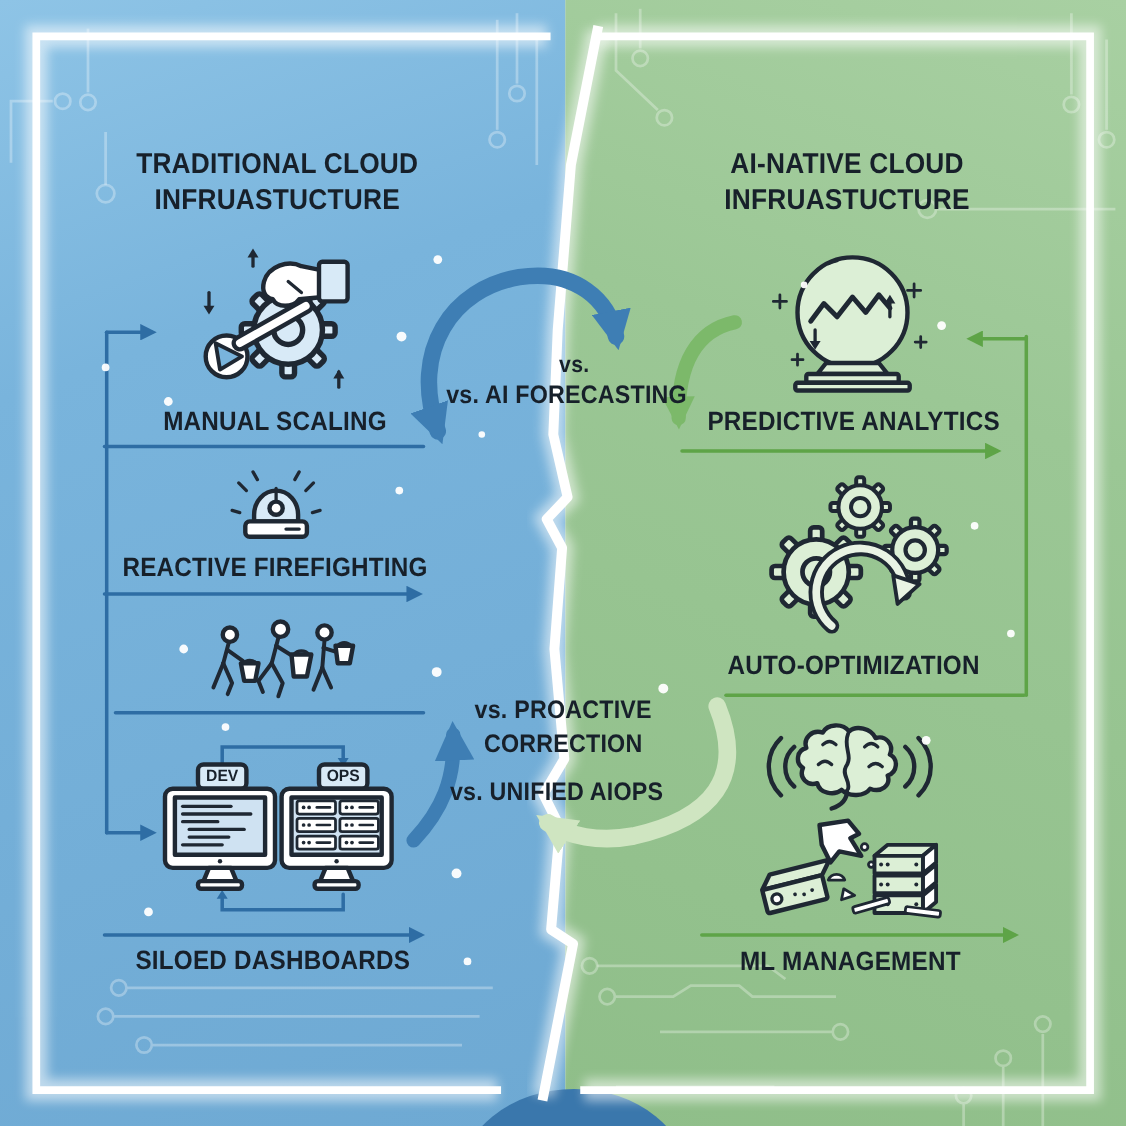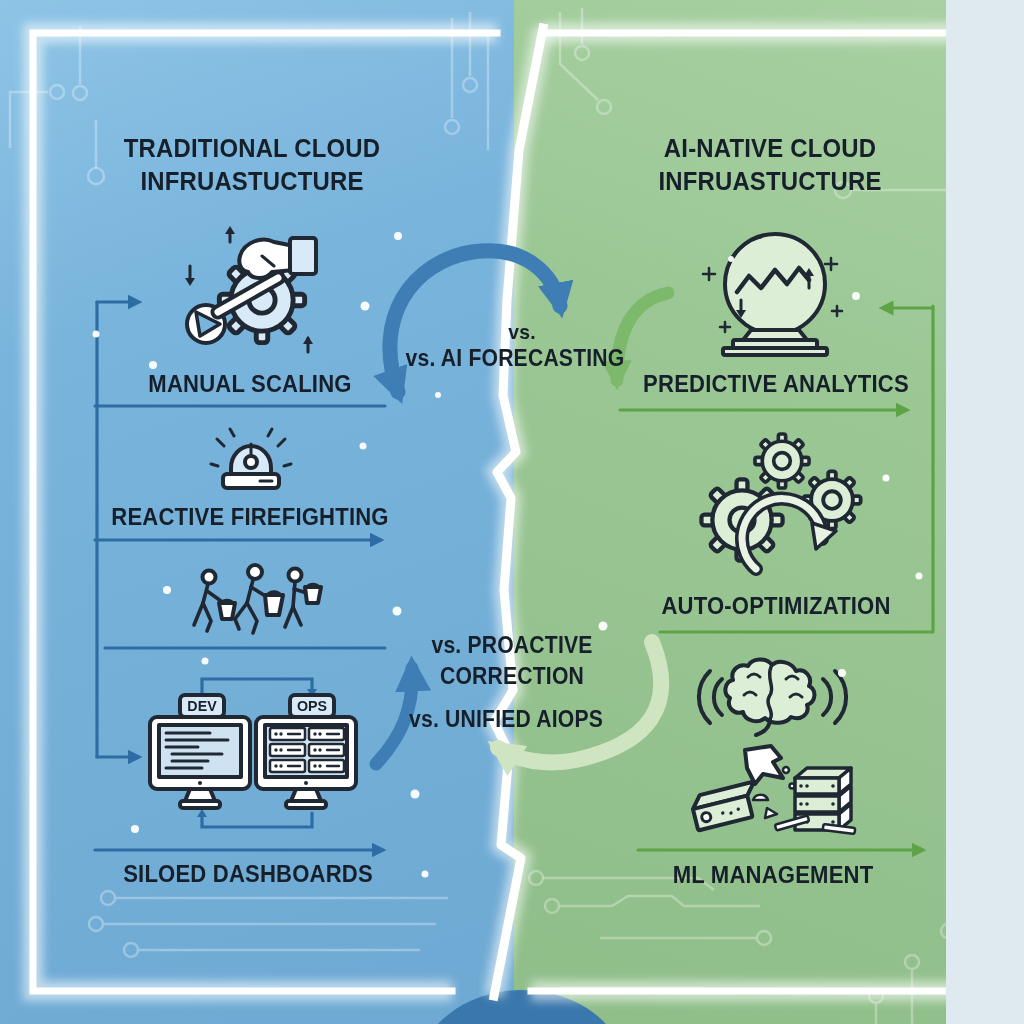--- a/index.html
+++ b/index.html
@@ -1,16 +1,16 @@
 <!DOCTYPE html>
 <html style="--left-bg: #79b4dc; --right-bg: #9bc795; --left-line: #2e6da4; --right-line: #5ea447; --left-arrow: #3e7eb4; --right-arrow: #7cb96a; --right-arrow-pale: #cfe5c1; --frame: #ffffff; --text: #17202a;"><head>
 <meta charset="utf-8">
 <style>
   html,body{margin:0;padding:0;background:#dfe9f0;}
-  .stage{position:relative;width:946px;height:1024px;overflow:hidden;
+  .stage{position:relative;width:1024px;height:1024px;overflow:hidden;
          font-family:"Liberation Sans",sans-serif;}
   .panel{position:absolute;top:0;bottom:0;}
   .panel-left{left:0;width:514px;
     background:linear-gradient(160deg,#8ec4e6 0%,var(--left-bg) 30%,#6ea9d3 100%);}
   .panel-right{left:514px;right:0;
     background:linear-gradient(200deg,#a8d0a2 0%,var(--right-bg) 35%,#8fbe89 100%);}
   svg.layer{position:absolute;left:0;top:0;}
   .lbl{position:absolute;font-weight:700;color:var(--text);white-space:nowrap;
        transform:translateX(-50%) scaleX(.92);letter-spacing:.2px;text-align:center;}
   .title{font-size:26px;line-height:33px;}

